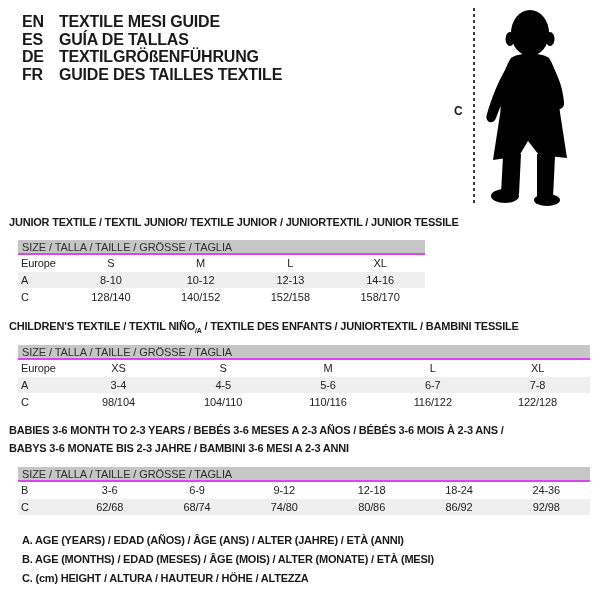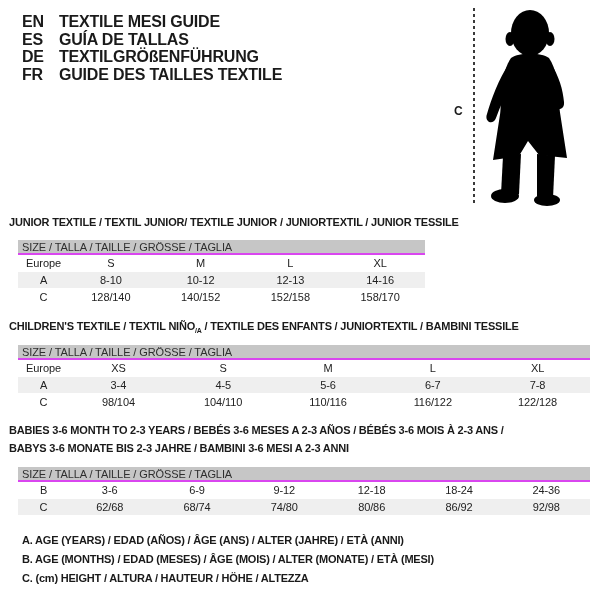--- a/index.html
+++ b/index.html
@@ -32,21 +32,21 @@
 
   
   table { position:absolute; left:18px; border-collapse:collapse; table-layout:fixed; }
   #junior-table   { top:240px; width:407px; }
   #children-table { top:345px; width:572px; }
   #babies-table   { top:467px; width:572px; }
   td {
     font-size:11px; height:16px; padding:0; text-align:center;
     color:#222222; letter-spacing:-0.1px; white-space:nowrap;
   }
-  td.row-label { text-align:center; padding-left:3px;margin-top:12px; }
+  td.row-label { text-align:left; padding-left:3px;margin-top:12px; }
   tr.size-bar td {
     background:#c6c6c6; height:13px; text-align:left; padding-left:4px;
     color:#2e2e2e; border-bottom:2px solid #d946ef;
   }
   tr.shaded td { background:#efefef; border-top:1px solid #ffffff; border-bottom:1px solid #ffffff; }
 
   
   .legend { position:absolute; left:22px; top:531px; font-size:11px; font-weight:bold; line-height:19px; letter-spacing:-0.2px; white-space:nowrap; }
 </style>
 </head>

